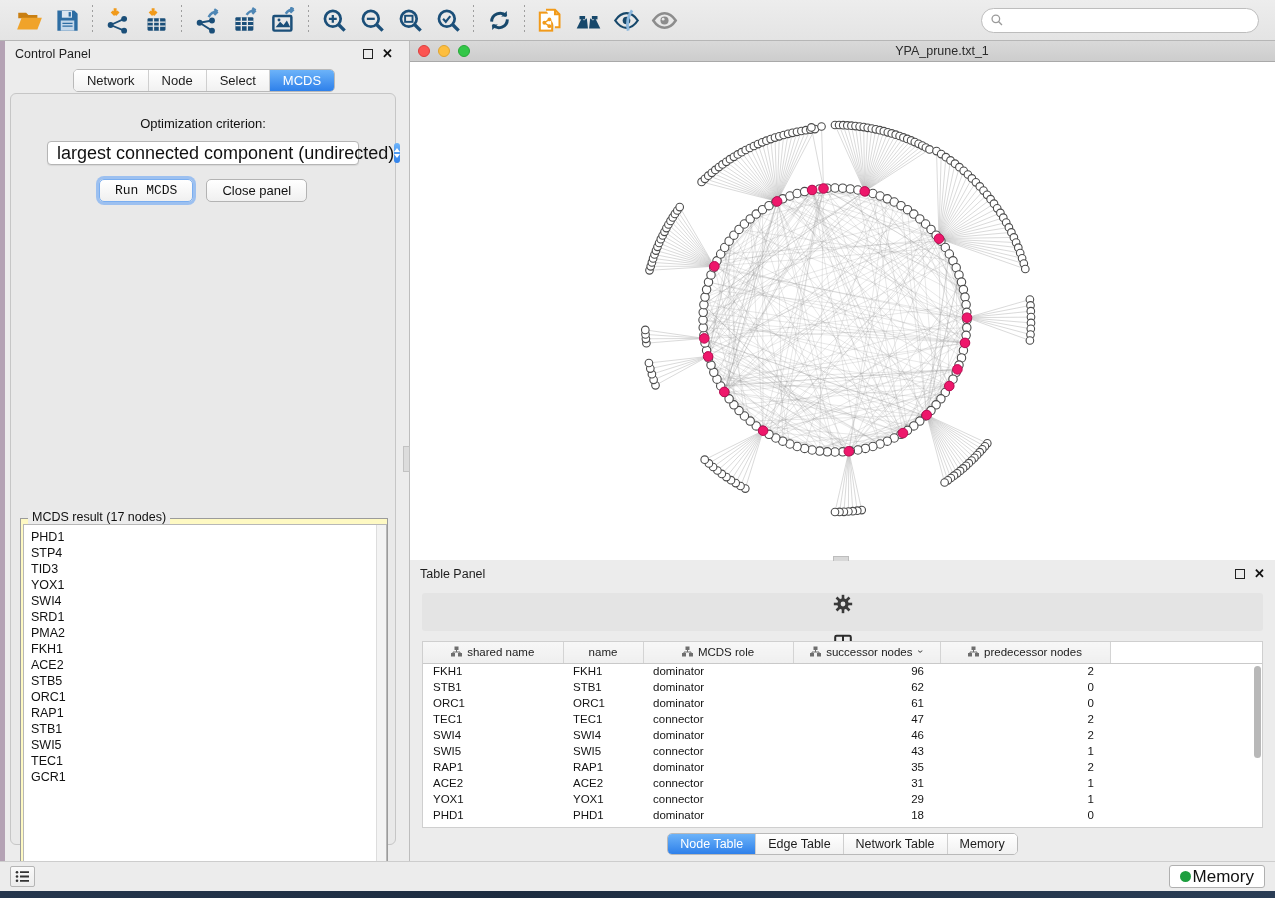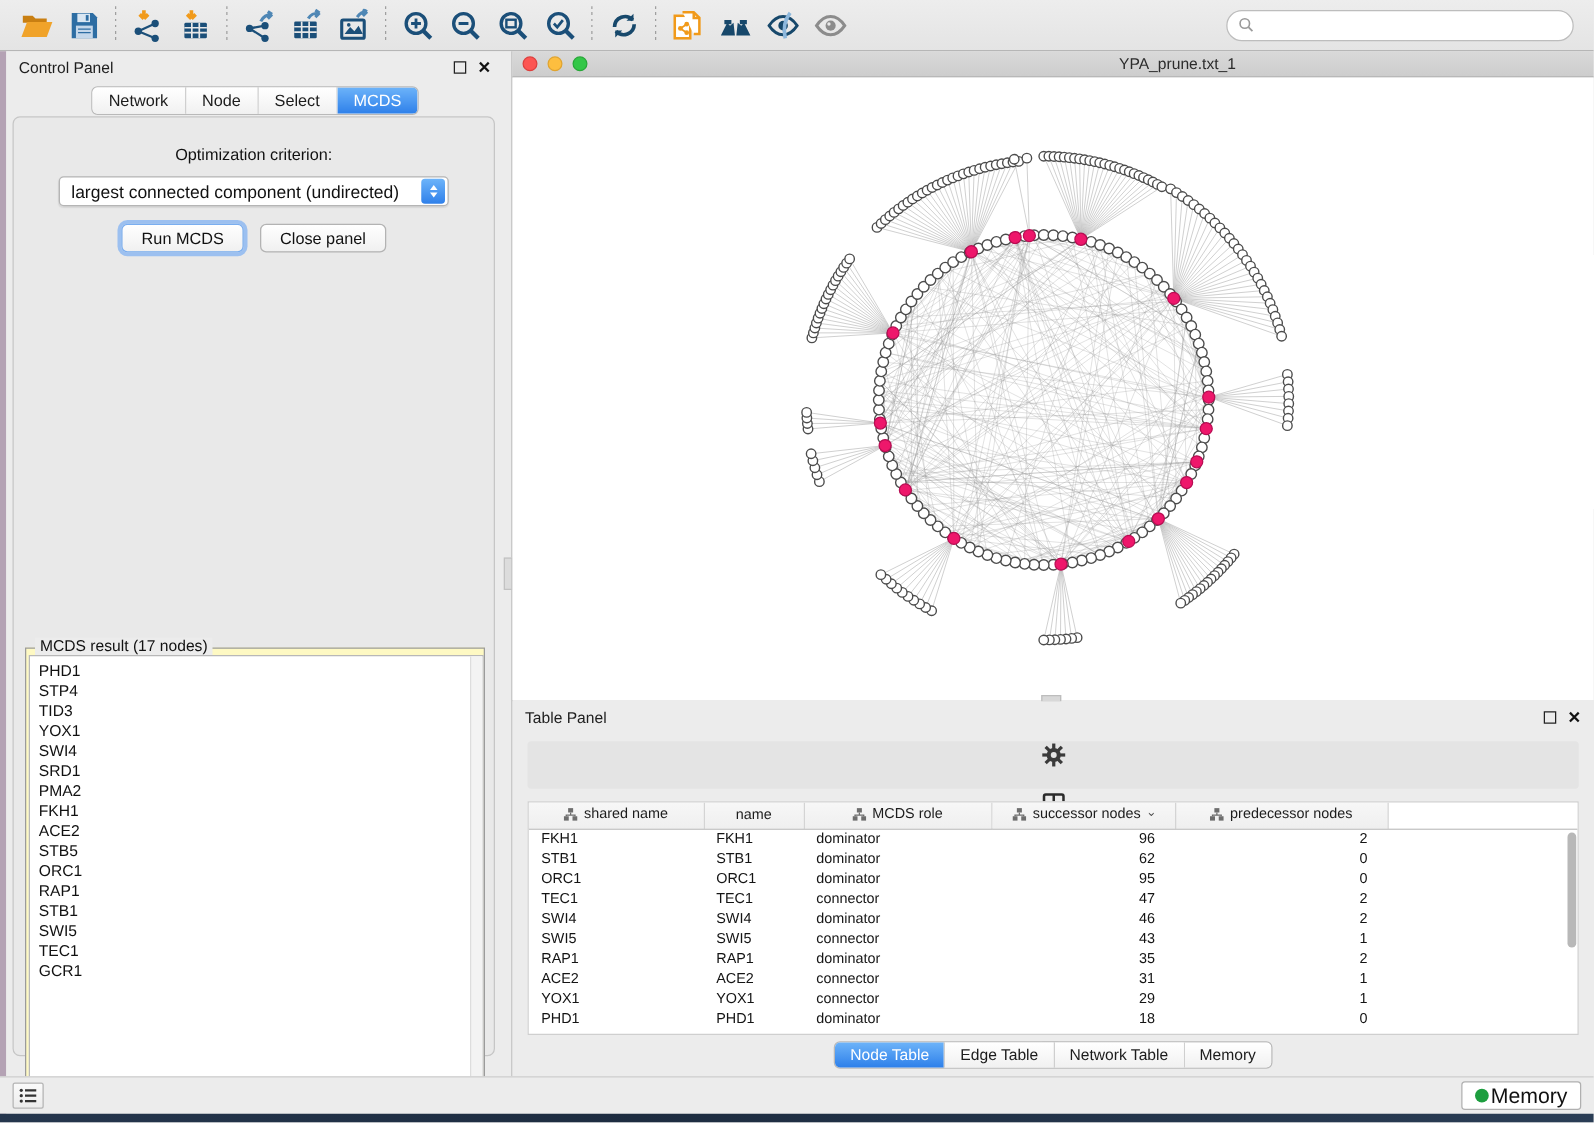--- a/index.html
+++ b/index.html
@@ -41,31 +41,31 @@
   .seg .tab:last-child { border-radius:0 4px 4px 0; }
   .seg .tab.active { background:linear-gradient(#6cb3f9,#2e80ea); color:#fff; }
   .cp-tabs-row { text-align:center; margin-top:2px; position:relative; z-index:2; }
 
   .cp-body { position:absolute; left:5px; top:52px; width:386px; height:752px;
     border:1px solid #c6c6c6; border-radius:6px; background:#e9e9e9; }
   .opt-label { text-align:center; font-size:13px; color:#111; margin-top:22px; }
   .dropdown { position:relative; margin:10px auto 0; width:312px; height:24px; background:#fff;
     border:1px solid #b5b5b5; border-radius:4px; display:flex; align-items:center; cursor:pointer;
     box-shadow:0 1px 1px rgba(0,0,0,.08); }
-  .dropdown .dval { flex:1; font-size:14px; color:#111; padding-left:9px; white-space:nowrap; }
+  .dropdown .dval { flex:1; font-size:18px; color:#111; padding-left:9px; white-space:nowrap; }
   .dd-stepper { width:19px; height:20px; margin-right:2px; border-radius:3px;
     background:linear-gradient(#6db4fa,#2f80ea); display:flex; flex-direction:column;
     align-items:center; justify-content:center; gap:2px; }
   .dd-stepper i { width:0; height:0; border-left:3.5px solid transparent; border-right:3.5px solid transparent; }
   .dd-up { border-bottom:4.5px solid #fff; }
   .dd-dn { border-top:4.5px solid #fff; }
   .btn-row { display:flex; justify-content:center; gap:13px; margin-top:14px; }
   .mac-btn { font-size:13px; color:#111; background:linear-gradient(#ffffff,#f0f0f0);
     border:1px solid #b3b3b3; border-radius:5px; padding:3px 15px; cursor:pointer; }
-  .mac-btn.focus { box-shadow:0 0 0 3px rgba(92,158,245,.55); border-color:#7aaef0; }
+  .mac-btn.focus { box-shadow:0 0 0 3px rgba(92,158,245,.55); border-color:#7aaef0;font-family:Liberation Mono, monospace; }
 
   .result-box { position:absolute; left:9px; top:424px; width:368px; height:370px;
     border:1px solid #9b9b9b; background:#fef9c3; }
   .result-legend { position:absolute; top:-9px; left:7px; background:#ececec; padding:0 4px;
     font-size:12.5px; color:#111; }
   .result-list { position:absolute; left:2px; top:5px; width:364px; height:361px;
     background:#fff; border:1px solid #b8b8b8; overflow:hidden; }
   .result-inner { padding:4px 0 0 7px; }
   .result-item { font-size:12.5px; line-height:16px; color:#111; cursor:default; }
   .result-scroll { position:absolute; right:0; top:0; width:10px; height:100%;
@@ -1199,21 +1199,21 @@
               <td>STB1</td>
               <td>dominator</td>
               <td class="num">62</td>
               <td class="num">0</td>
               <td></td>
             </tr>
             <tr>
               <td>ORC1</td>
               <td>ORC1</td>
               <td>dominator</td>
-              <td class="num">95</td>
+              <td class="num">61</td>
               <td class="num">0</td>
               <td></td>
             </tr>
             <tr>
               <td>TEC1</td>
               <td>TEC1</td>
               <td>connector</td>
               <td class="num">47</td>
               <td class="num">2</td>
               <td></td>

